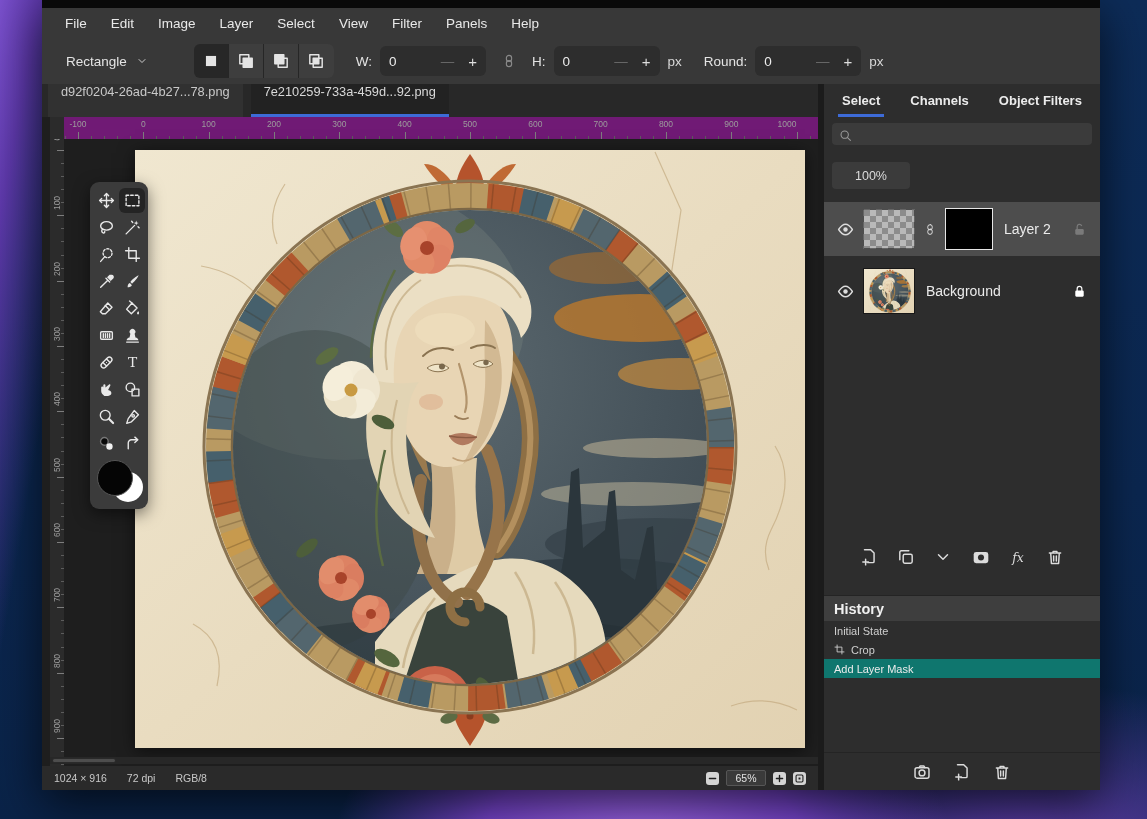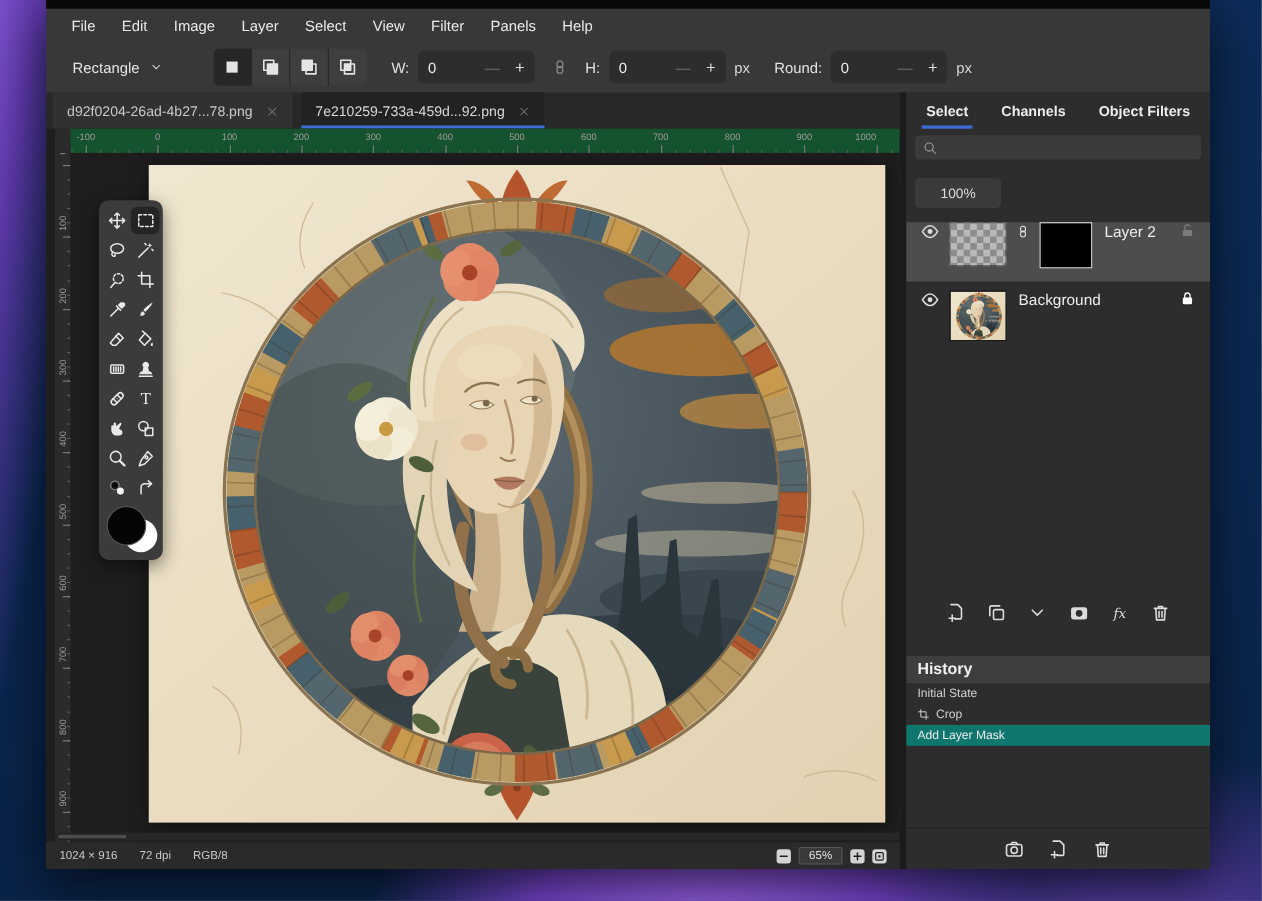--- a/index.html
+++ b/index.html
@@ -38,29 +38,29 @@
   .field:first-of-type{margin-left:28px;}
   .fbox{width:106px;height:30px;background:#2d2d2d;border-radius:6px;display:flex;align-items:center;padding:0 9px;font-size:13.5px;color:#ececec;}
   .fbox .val{flex:0 0 auto;}
   .fbox .dash{margin-left:auto;color:#6e6e6e;padding-right:14px;}
   .fbox .plus{color:#dedede;font-size:15px;}
   .unit{color:#d8d8d8;}
   .linkchain{width:14px;height:16px;color:#8a8a8a;margin-left:16px;margin-right:-6px;}
 
   
   .tabbar{position:absolute;left:0;top:84px;width:776px;height:33px;background:#282828;display:flex;align-items:stretch;padding-left:6px;gap:8px;}
-  .doc-tab{display:flex;align-items:center;gap:12px;padding:0 13px;font-size:12.8px;color:#c9c9c9;background:#313131;position:relative;}
+  .doc-tab{display:flex;align-items:center;gap:28px;padding:0 13px;font-size:12.8px;color:#c9c9c9;background:#313131;position:relative;flex-direction:column;}
   .doc-tab.active{background:#222222;color:#d9d9d9;}
   .doc-tab.active::after{content:"";position:absolute;left:0;right:0;bottom:0;height:3px;background:var(--accent);}
   .doc-tab .close{width:11px;height:11px;color:#8b8b8b;}
 
   
   .workspace{position:absolute;left:0;top:117px;width:776px;height:649px;background:#1e1e1e;}
   .ruler-corner{position:absolute;left:8px;top:117px;width:14px;height:22px;background:#2b2b2b;}
-  .h-ruler{position:absolute;left:22px;top:117px;width:754px;height:22px;background:#14532d;overflow:hidden;}
+  .h-ruler{position:absolute;left:22px;top:117px;width:754px;height:22px;background:#701a75;overflow:hidden;}
   .v-ruler{position:absolute;left:8px;top:139px;width:14px;height:627px;background:#2b2b2b;overflow:hidden;}
   .h-ruler .lab{position:absolute;top:2px;width:34px;margin-left:-17px;text-align:center;font-size:8.5px;color:#9c9c9c;}
   .h-ruler .tick{position:absolute;bottom:0;width:1px;height:7px;background:#7d7d7d;}
   .h-ruler .mtick{position:absolute;bottom:0;width:1px;height:3.5px;background:#5c5c5c;}
   .v-ruler .lab{position:absolute;left:-10px;width:34px;text-align:center;font-size:8.5px;color:#9c9c9c;transform:rotate(-90deg);}
   .v-ruler .tick{position:absolute;right:0;height:1px;width:7px;background:#7d7d7d;}
   .v-ruler .mtick{position:absolute;right:0;height:1px;width:3.5px;background:#5c5c5c;}
 
   .canvas-wrap{position:absolute;left:93px;top:150px;width:670px;height:598px;box-shadow:0 3px 16px rgba(0,0,0,.55);}
   .canvas-wrap svg{display:block;}
@@ -90,21 +90,21 @@
   .ptabs{display:flex;align-items:stretch;height:33px;padding-left:18px;gap:30px;background:#2d2d2d;}
   .ptab{display:flex;align-items:center;font-size:13px;font-weight:bold;color:#ececec;position:relative;}
   .ptab.active::after{content:"";position:absolute;left:-4px;right:-4px;bottom:0;height:3px;background:var(--accent);}
   .searchbox{margin:6px 8px 0;height:22px;background:#3b3b3b;border-radius:4px;display:flex;align-items:center;padding:0 7px;gap:6px;}
   .searchbox .sic{width:13px;height:13px;color:#9a9a9a;flex:0 0 auto;}
   .searchbox input{flex:1;background:transparent;border:none;outline:none;color:#ddd;font-size:12px;font-family:"Liberation Sans",sans-serif;}
   .blendrow{margin:17px 8px 0;display:flex;gap:8px;}
   .pselect{flex:1;height:27px;background:#3b3b3b;border-radius:4px;display:flex;align-items:center;padding:0 11px;font-size:12.5px;color:#dcdcdc;}
   .popacity{width:78px;flex:0 0 78px;justify-content:center;}
   .layers{margin-top:13px;}
-  .layer-row{height:54px;display:flex;padding:0 13px;gap:9px;font-size:14px;color:#ebebeb;margin-bottom:8px;}
+  .layer-row{height:54px;display:flex;align-items:center;padding:0 13px;gap:9px;font-size:14px;color:#ebebeb;margin-bottom:8px;}
   .layer-row.selected{background:#4d4d4d;}
   .eye{width:17px;height:17px;color:#dcdcdc;flex:0 0 auto;}
   .thumb{width:52px;height:40px;border:1px solid rgba(0,0,0,.45);flex:0 0 auto;}
   .checker{background:repeating-conic-gradient(#b9b9b9 0% 25%, #8c8c8c 0% 50%) 0 0/12px 12px;}
   .bgthumb{width:52px;height:46px;border:1px solid rgba(0,0,0,.45);flex:0 0 auto;overflow:hidden;}
   .chain{width:12px;height:17px;color:#e2e2e2;flex:0 0 auto;}
   .maskthumb{width:48px;height:42px;background:#000;border:1.5px solid #e6e6e6;flex:0 0 auto;}
   .lname{margin-left:2px;}
   .llock{margin-left:auto;width:15px;height:15px;color:#ffffff;flex:0 0 auto;}
   .llock.dim{color:#8a8a8a;opacity:.75;}

